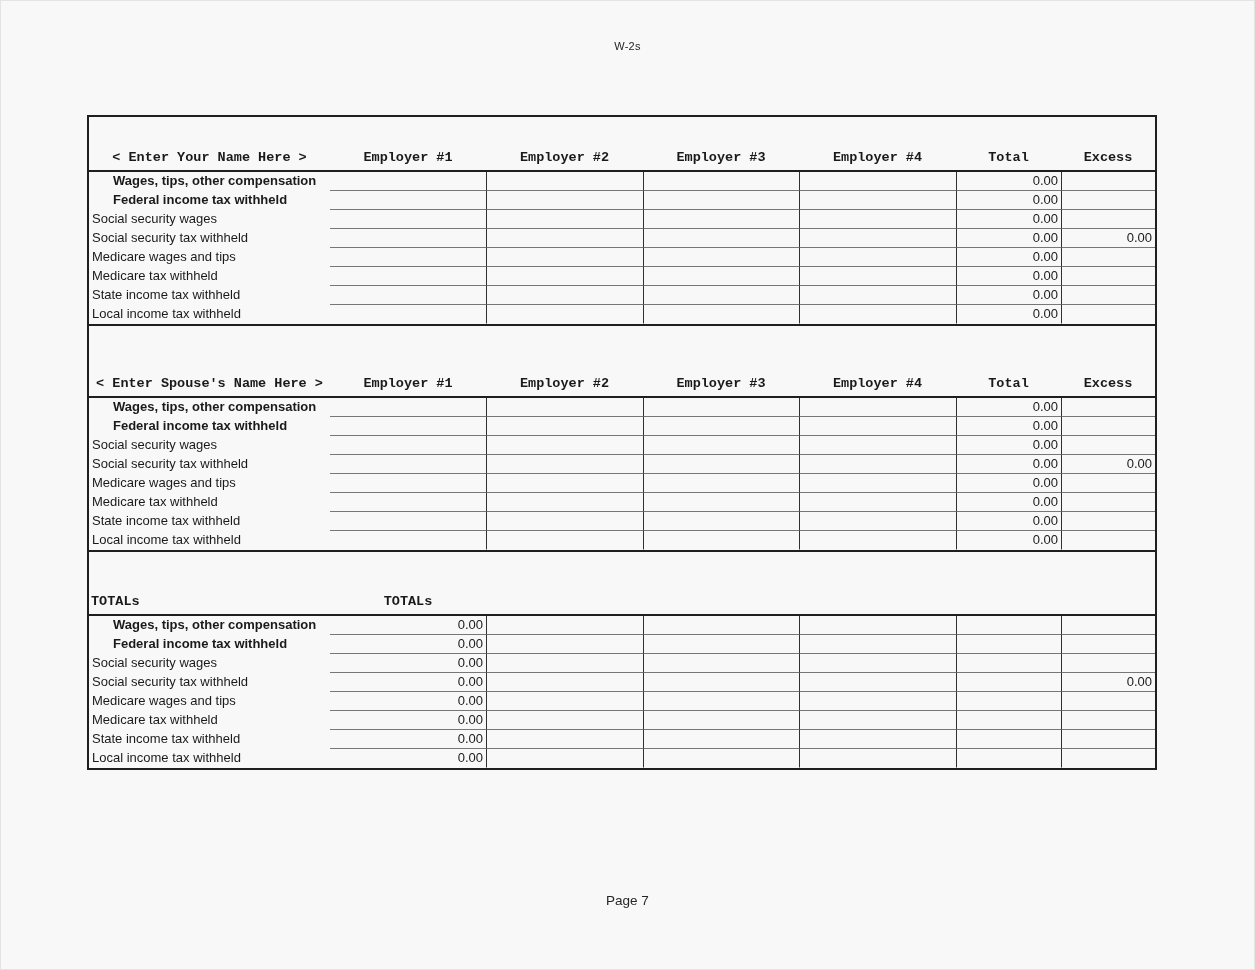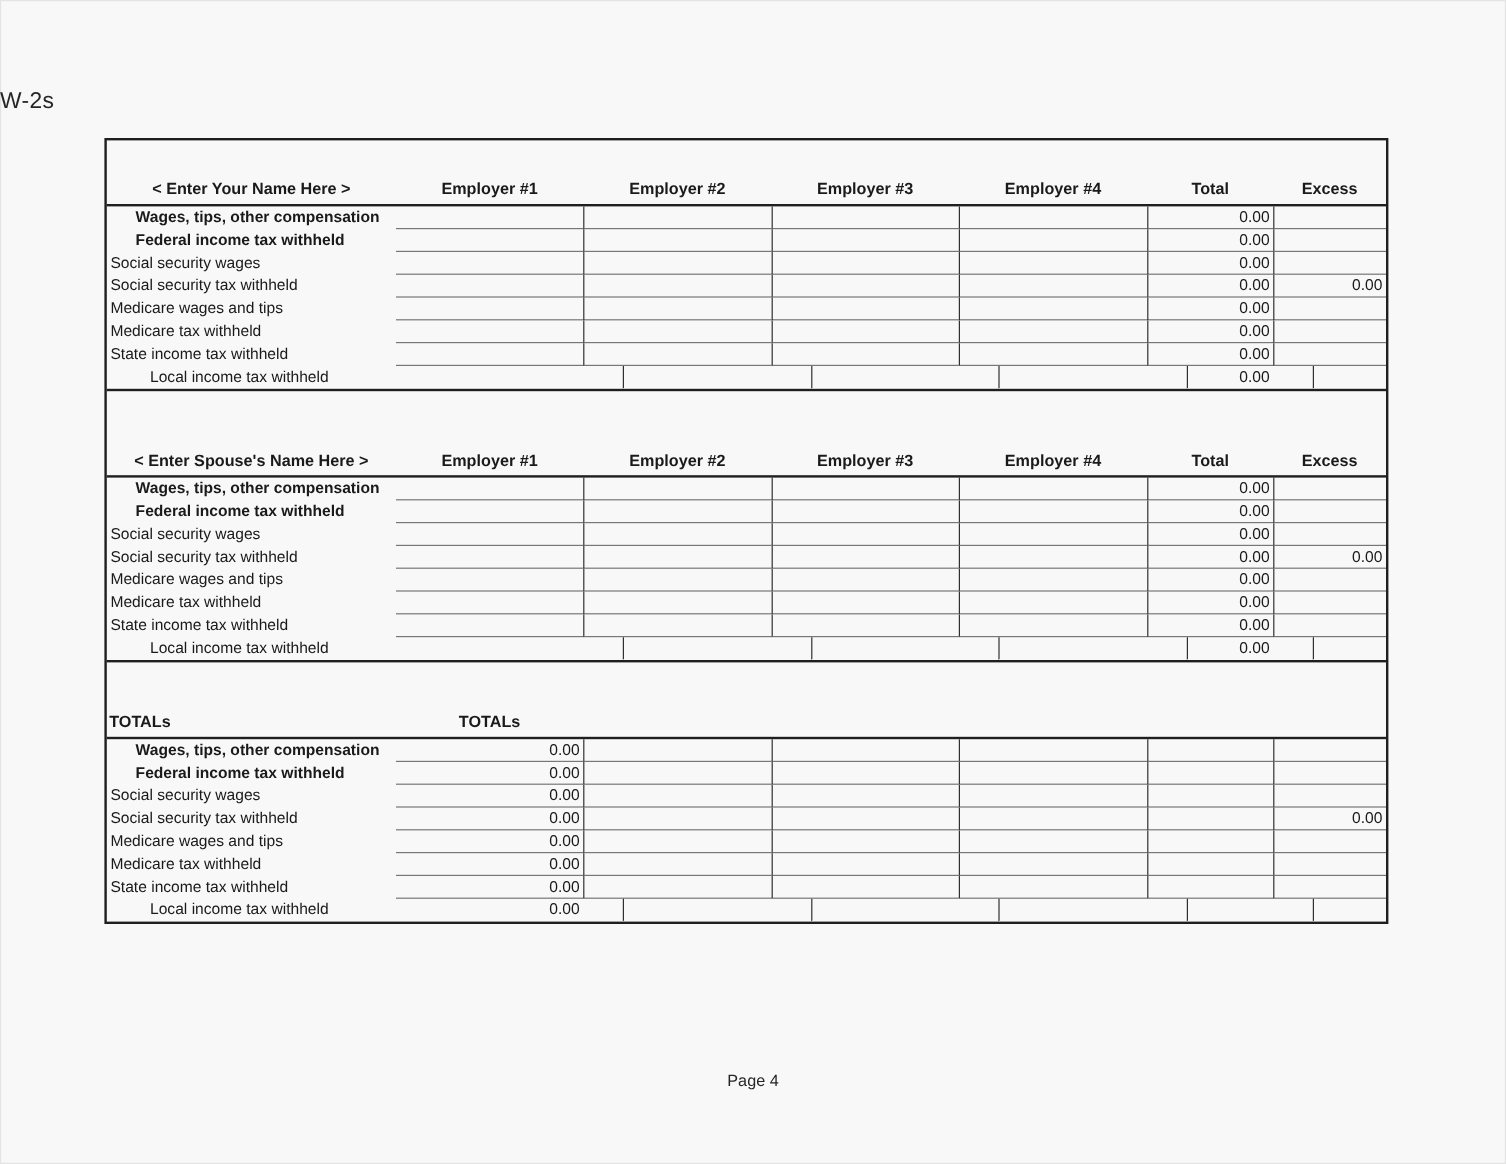--- a/index.html
+++ b/index.html
@@ -6,22 +6,22 @@
   html,body { background:#f8f8f8; }
   body {
     width:1255px; height:970px; position:relative; overflow:hidden;
     font-family:"Liberation Sans","DejaVu Sans",sans-serif; color:#1a1a1a;
   }
   .page {
     position:absolute; inset:0;
     box-shadow: inset 0 0 0 1px #e4e4e4;
   }
   .doc-title {
-    position:absolute; top:74px; left:0; width:100%;
-    text-align:left; font-size:19px; color:#262626; letter-spacing:.3px;
+    position:absolute; top:40px; left:0; width:100%;
+    text-align:center; font-size:11px; color:#262626; letter-spacing:.3px;
   }
   .doc-footer {
     position:absolute; top:893px; left:0; width:100%;
     text-align:center; font-size:13.5px; color:#262626;
   }
   .sheet {
     position:absolute; left:87px; top:115px; width:1070px; height:655px;
     border:2px solid #1f1f1f;
   }
   .gap { width:100%; }
@@ -30,34 +30,34 @@
   .gC { height:39px; }
   .hdr, .row {
     display:grid;
     grid-template-columns:241px 156px 157px 156px 157px 105px 94px;
     width:100%;
   }
   .hdr {
     height:27px; border-bottom:2px solid #1f1f1f;
     align-items:end; font-weight:bold; font-size:13.5px;
   }
-  .hdr .h { text-align:center; padding-bottom:5px; white-space:nowrap; }
+  .hdr .h { text-align:center; padding-bottom:5px; white-space:nowrap;font-family:Liberation Mono, monospace; }
   .hdr3 { height:25px; }
   .hdr .h.left { text-align:left; padding-left:2px; }
   .rows { width:100%; }
   .secend { height:154px; border-bottom:2px solid #1f1f1f; }
   .last { height:152px; }
   .row { height:19px; font-size:13px; }
   .c { line-height:18px; }
   .c.lbl { padding-left:3px; white-space:nowrap; }
   .row.b .lbl { font-weight:bold;padding-left:24px; }
   .c.e1 { border-bottom:1px solid #777; }
   .c.eb { border-left:1px solid #303030; border-bottom:1px solid #777; }
   .c.num { text-align:right; padding-right:3px; }
-  .rows .row:last-child .c { border-bottom-color:transparent;margin-left:33px; }
+  .rows .row:last-child .c { border-bottom-color:transparent; }
 </style>
 </head>
 <body>
 
 <div class="page">
   <div class="doc-title">W-2s</div>
 
   <div class="sheet">
 
     <div class="gap gA"></div>
@@ -305,14 +305,14 @@
           <div class="c num eb"></div>
           <div class="c num eb"></div>
           <div class="c num eb"></div>
           <div class="c num eb"></div>
           <div class="c num eb"></div>
         </div>
       </div>
 
   </div>
 
-  <div class="doc-footer">Page 4</div>
+  <div class="doc-footer">Page 7</div>
 </div>
 
 </body></html>

